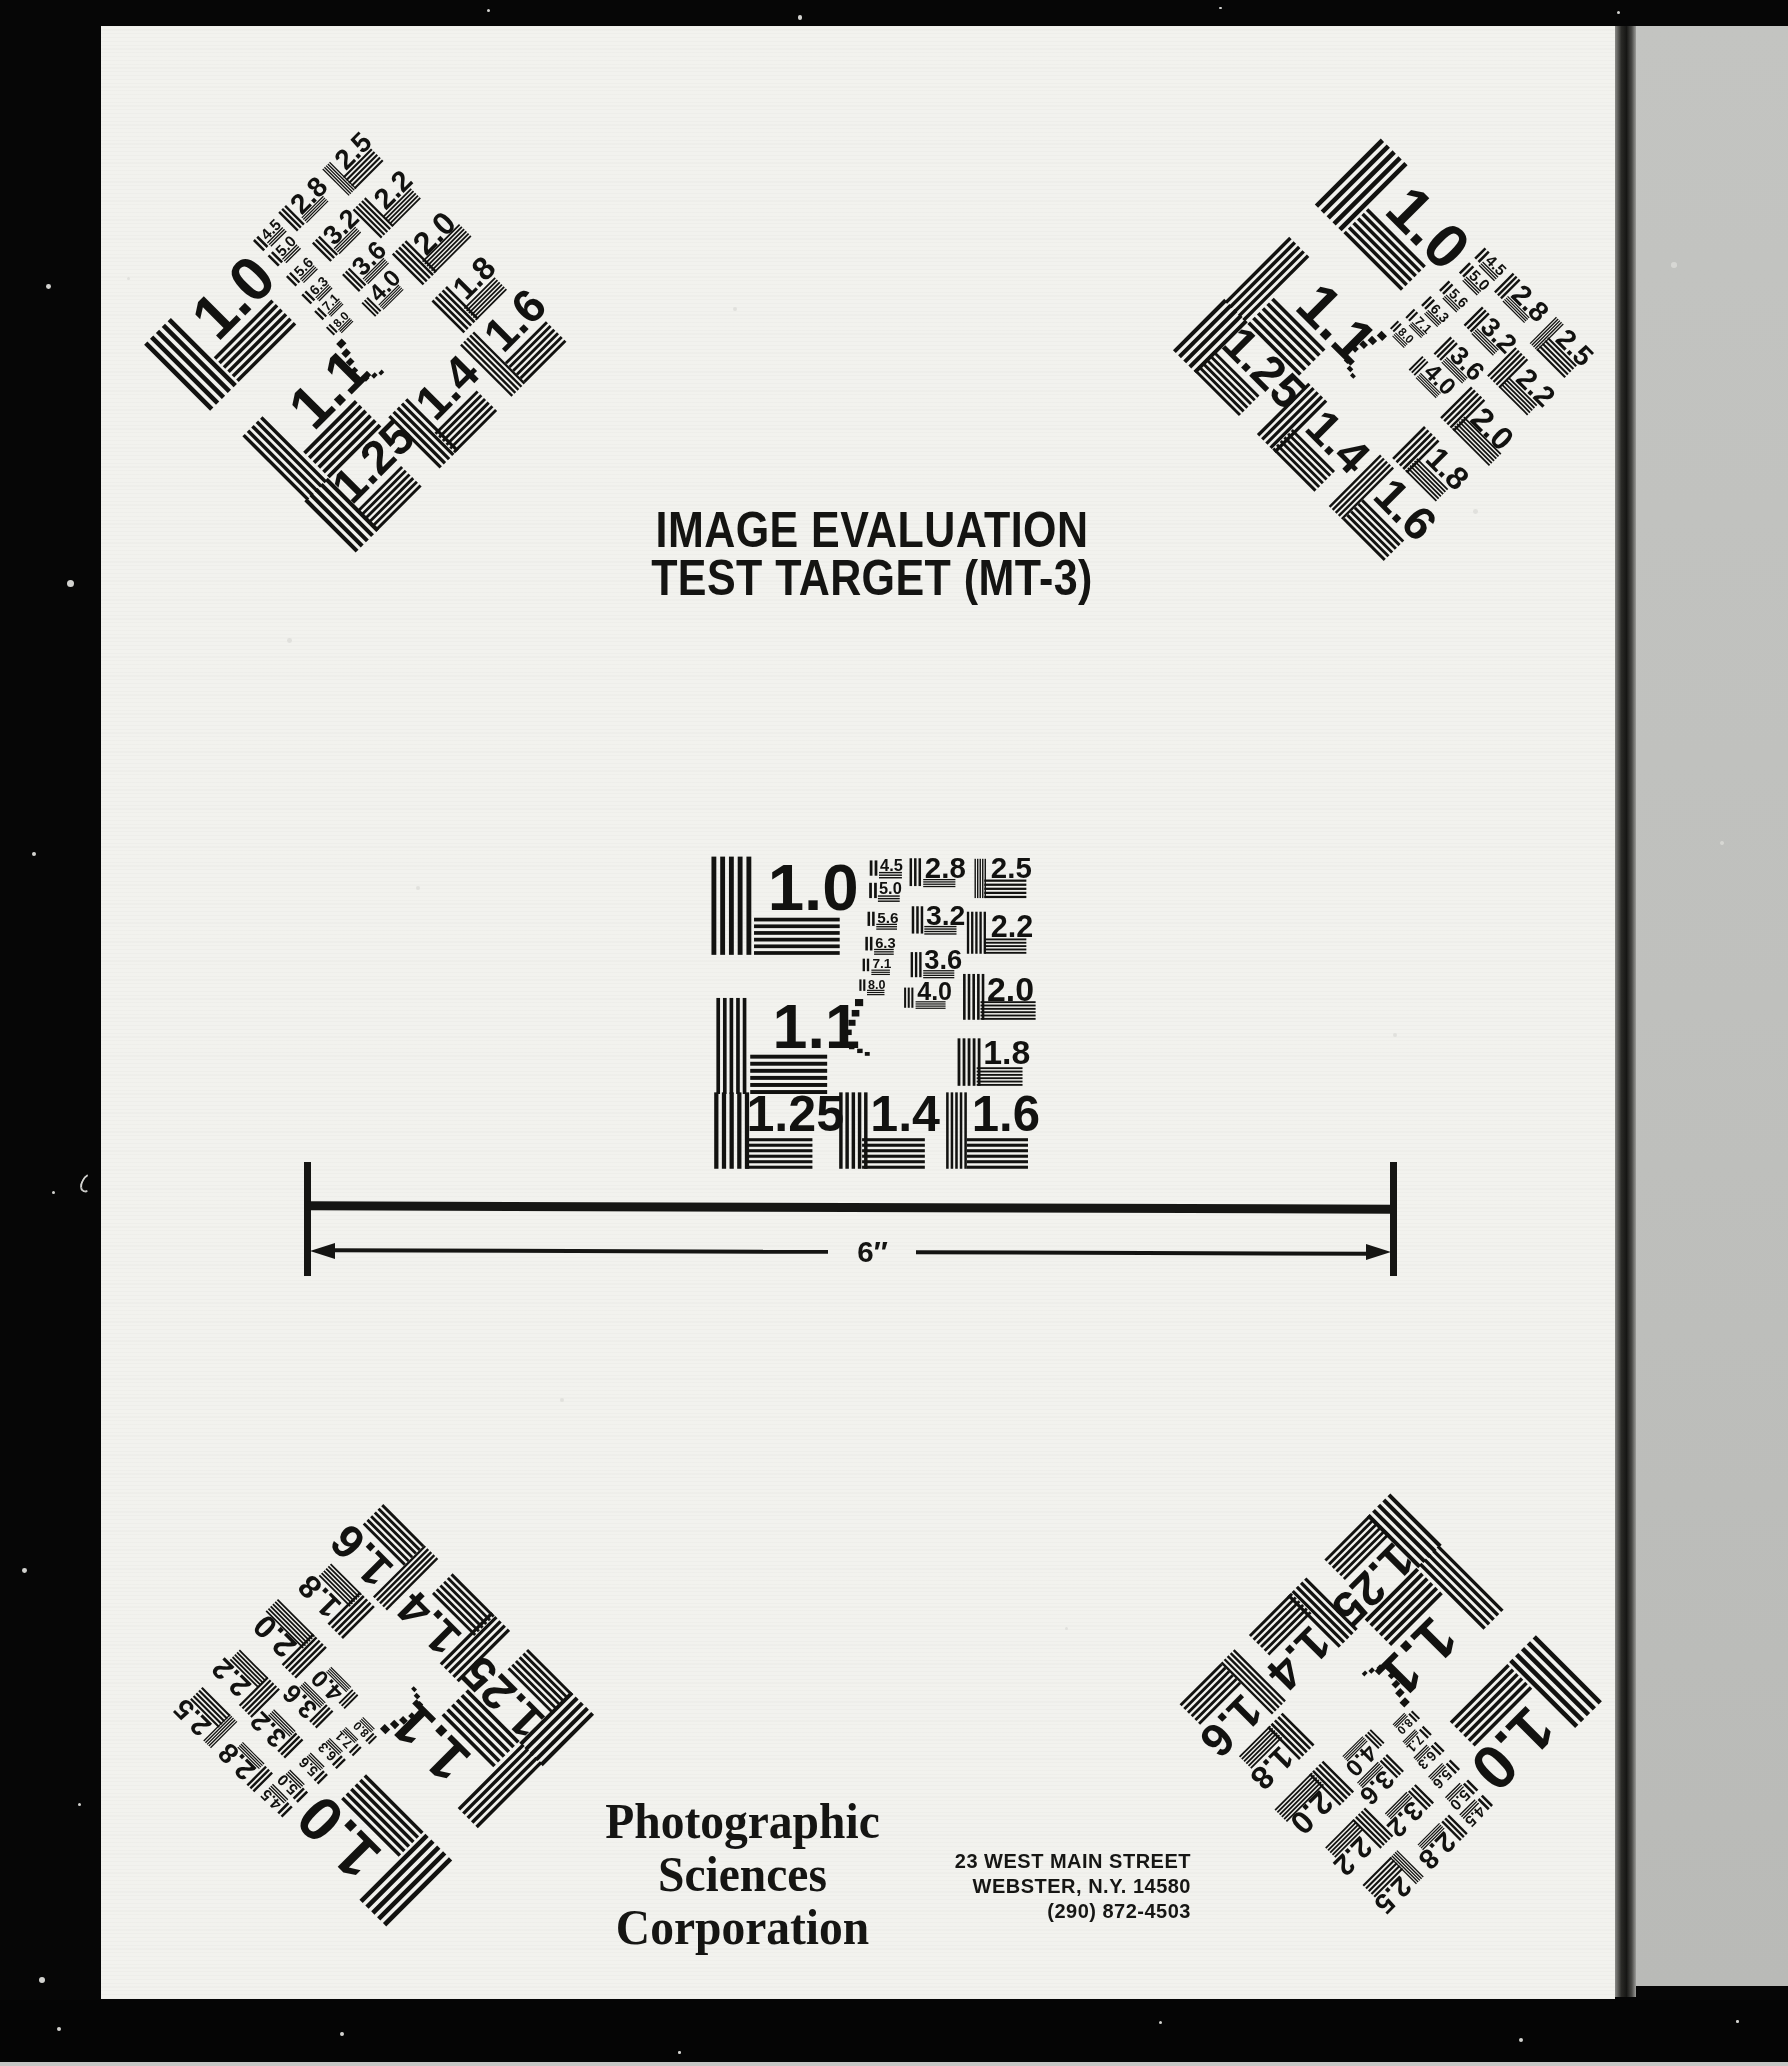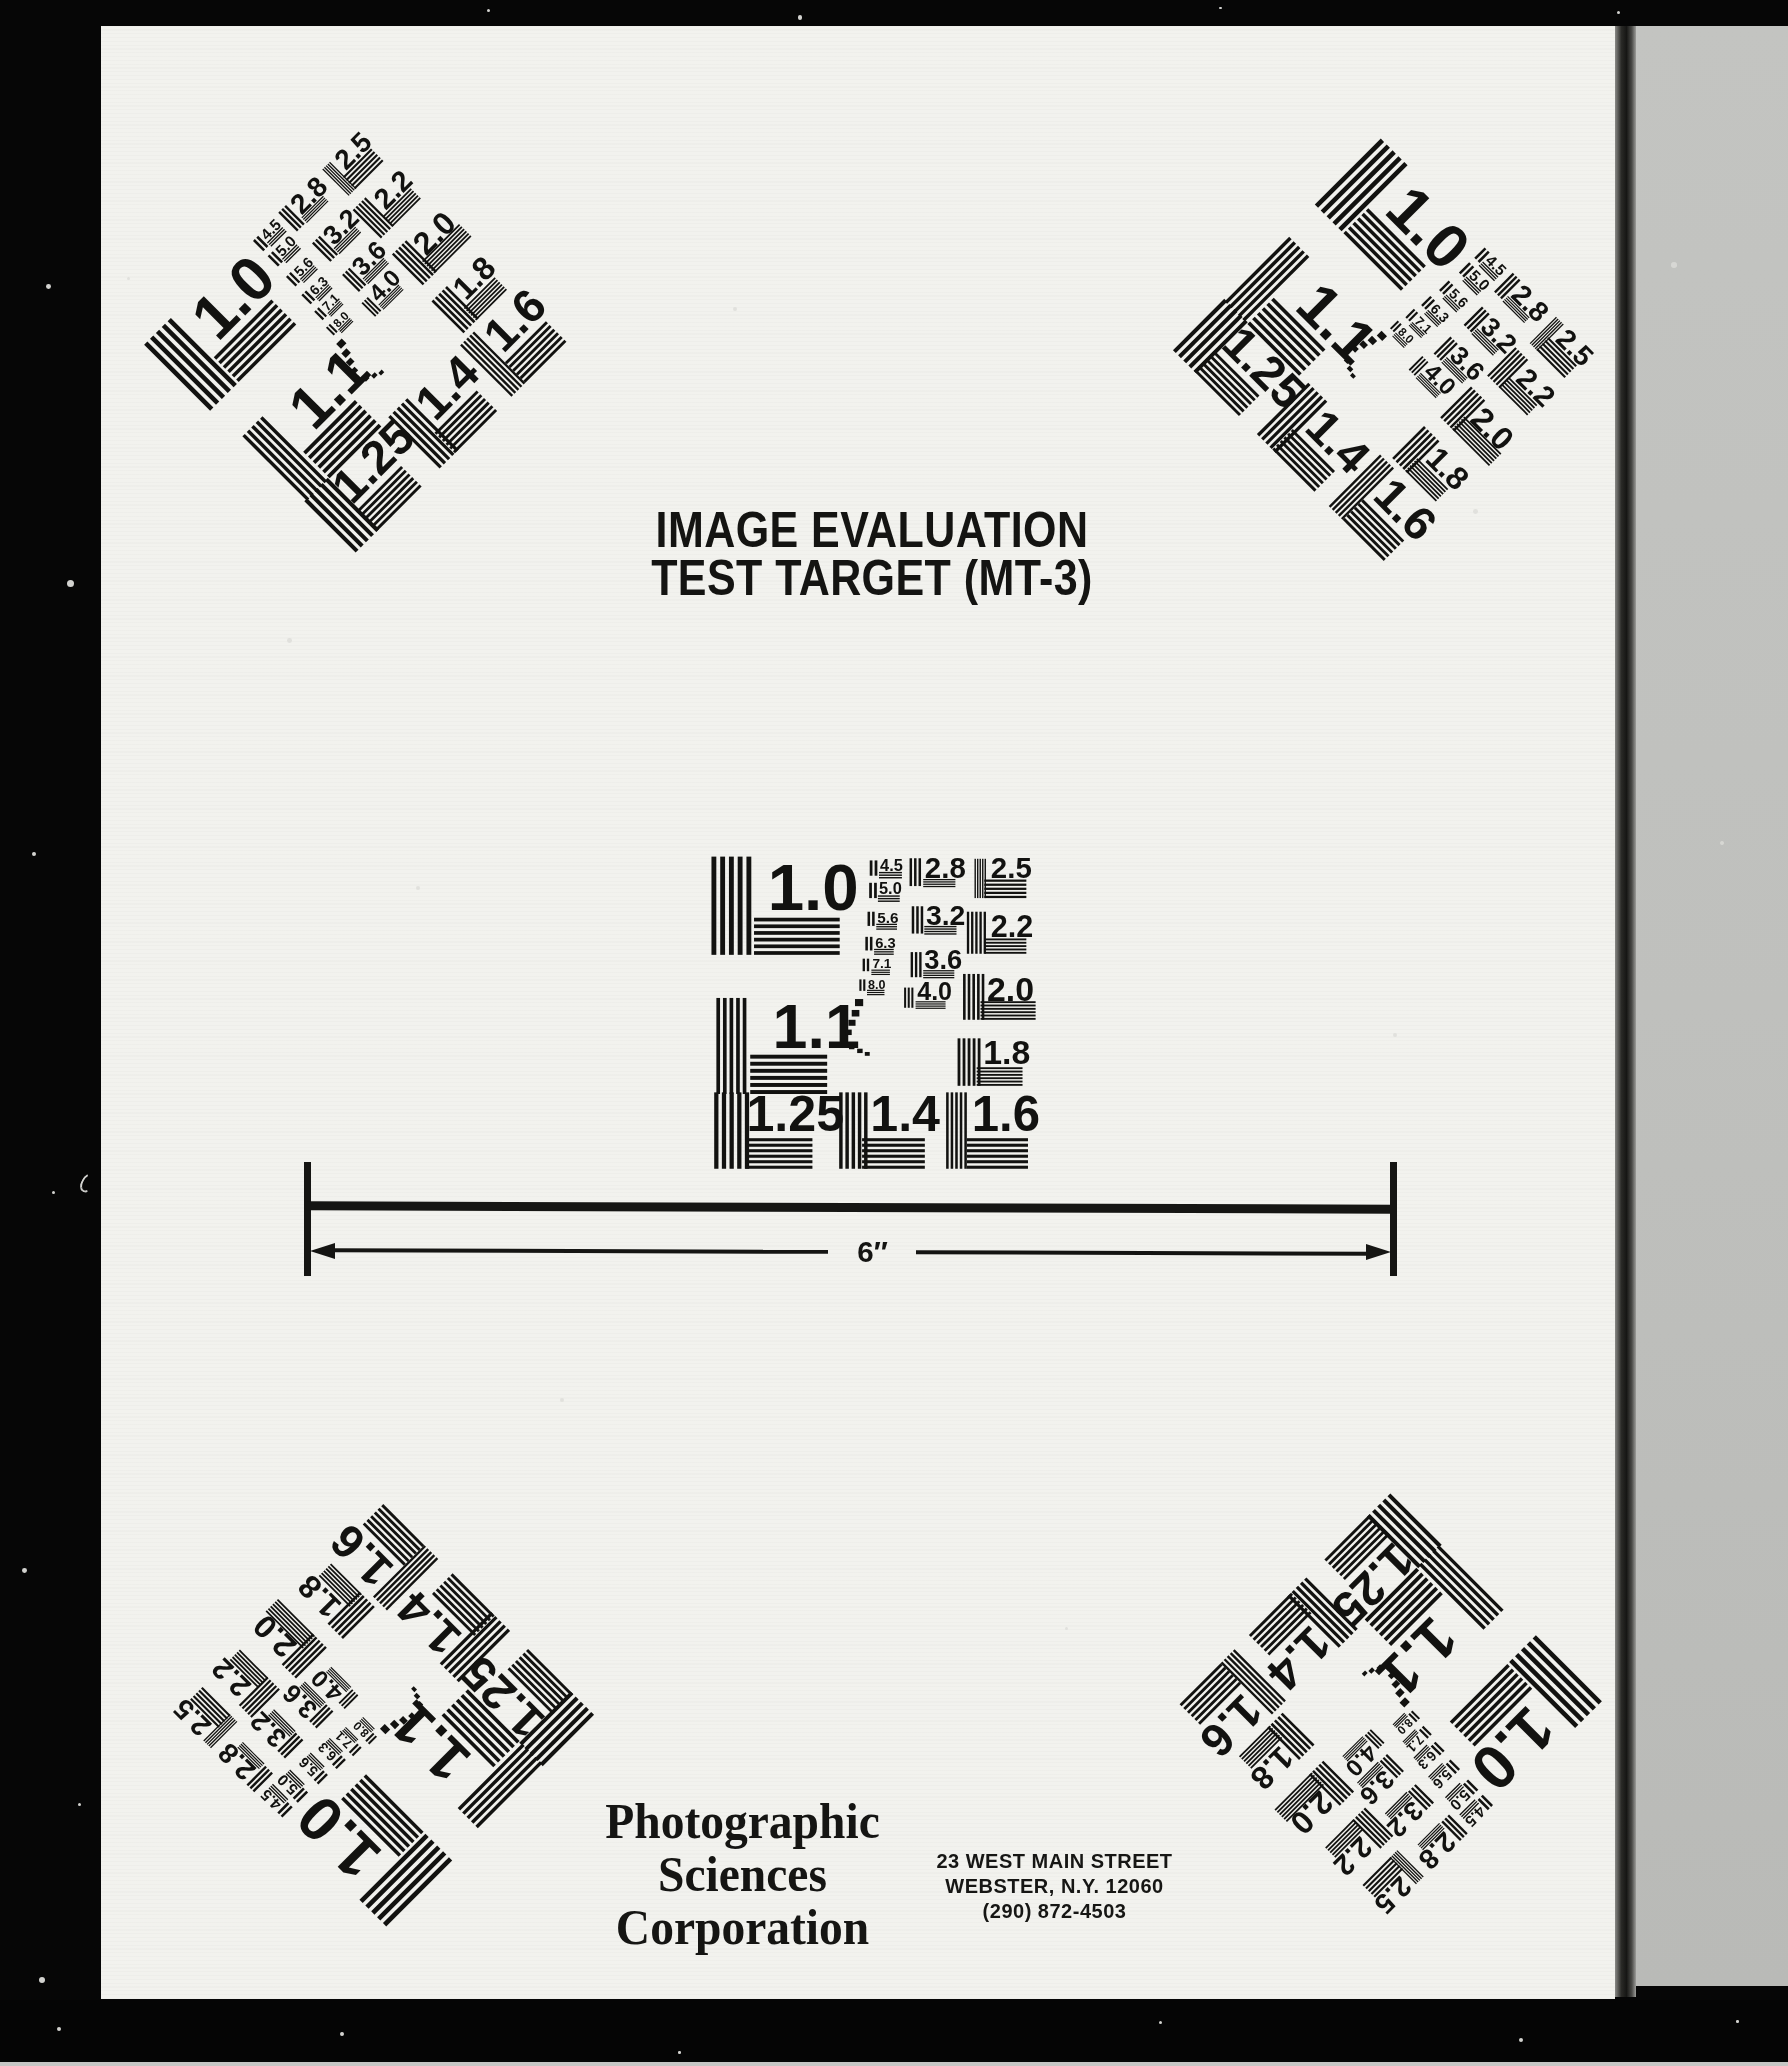--- a/index.html
+++ b/index.html
@@ -25,21 +25,21 @@
   .aseg-r{left:916px;top:1251px;width:456px;height:3.8px;transform:rotate(.2deg);}
   .ahead{position:absolute;width:0;height:0;border-top:8.2px solid transparent;border-bottom:8.2px solid transparent;z-index:2;}
   .ahead-l{left:310px;top:1243px;border-right:25px solid #151513;}
   .ahead-r{left:1366px;top:1244px;border-left:25px solid #151513;}
   .slabel{position:absolute;left:826px;top:1235px;width:93px;z-index:2;text-align:center;
           font-weight:bold;font-size:29.5px;color:#141412;}
   
   .logo{position:absolute;left:524px;top:1795px;width:437px;z-index:2;text-align:center;
         font-family:"Liberation Serif",serif;font-weight:700;font-size:50px;line-height:53px;
         color:#151513;transform:scaleX(.95);}
-  .address{position:absolute;left:918px;top:1849px;width:273px;z-index:2;text-align:center;
+  .address{position:absolute;left:918px;top:1849px;width:273px;z-index:2;text-align:right;
            font-weight:bold;font-size:20px;line-height:25px;letter-spacing:0.5px;color:#161614;}
   
   .b-top{position:absolute;left:0;top:0;width:1789px;height:26px;background:#060606;z-index:4;}
   .b-left{position:absolute;left:0;top:0;width:101px;height:2066px;background:#060606;z-index:4;}
   .b-bottom{position:absolute;left:0;top:2000px;width:1789px;height:67px;background:#050505;z-index:4;}
   .edge-dark{position:absolute;left:1615px;top:19.7px;width:21px;height:1977px;z-index:3;
              background:linear-gradient(90deg,#8a8a87 0%,#2a2a27 30%,#161614 55%,#4a4a47 80%,#9c9c99 100%);}
   .right-strip{position:absolute;left:1636px;top:19.7px;width:153px;height:1966px;z-index:3;
                background:linear-gradient(180deg,#c3c4c1 0%,#bfc0bd 50%,#b9bab7 100%);}
   .bottom-line{position:absolute;left:0;top:2062px;width:1789px;height:4.4px;background:#c6c6c4;z-index:5;}
@@ -1201,21 +1201,21 @@
   <div class="ahead ahead-r"></div>
   <div class="slabel">6″</div>
 
   <div class="logo">
     <div>Photographic</div>
     <div>Sciences</div>
     <div>Corporation</div>
   </div>
   <div class="address">
     <div>23 WEST MAIN STREET</div>
-    <div>WEBSTER, N.Y. 12060</div>
+    <div>WEBSTER, N.Y. 14580</div>
     <div>(290) 872-4503</div>
   </div>
 
   <div class="edge-dark"></div>
   <div class="right-strip"></div>
   <div class="b-top"></div>
   <div class="b-left"></div>
   <div class="b-bottom"></div>
   <div class="bottom-line"></div>
   <div class="squiggle"></div>

